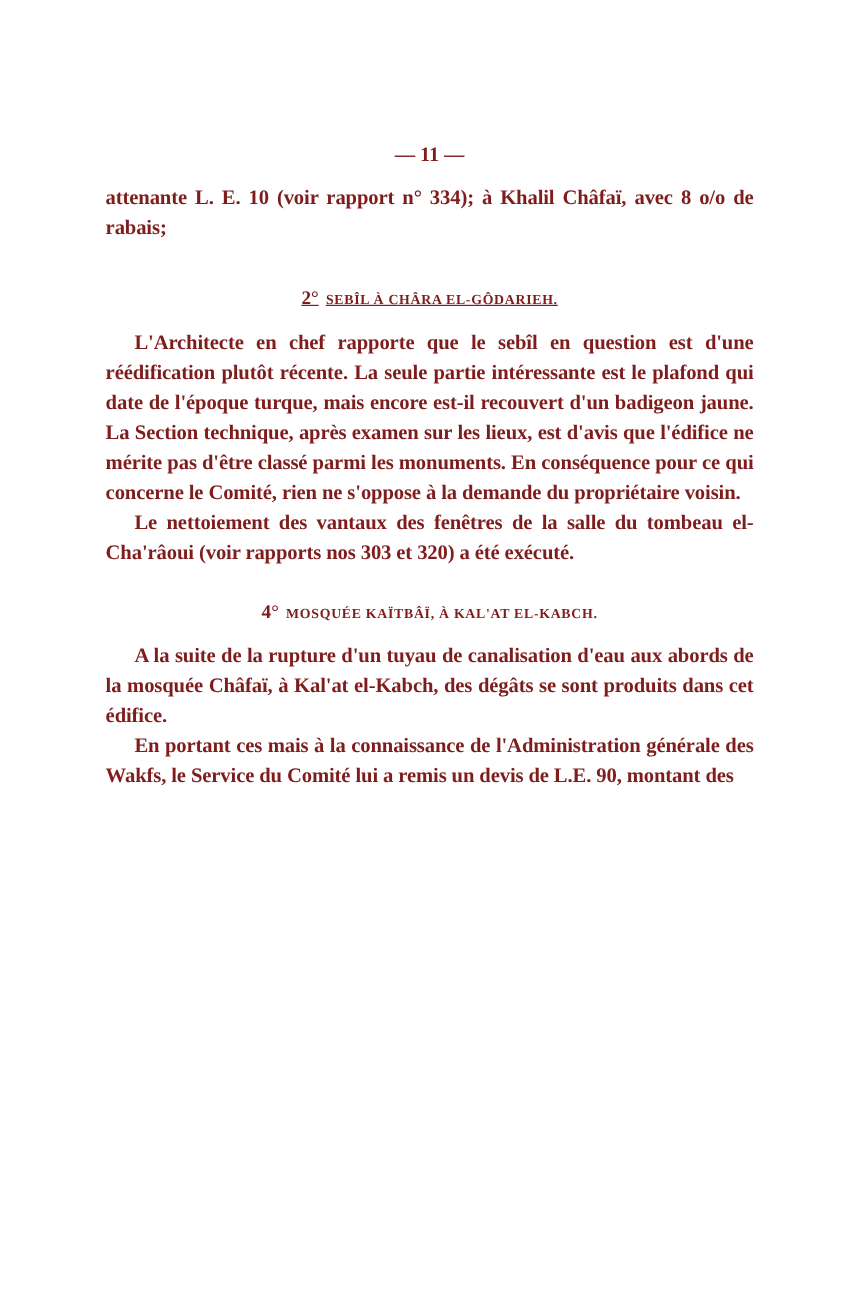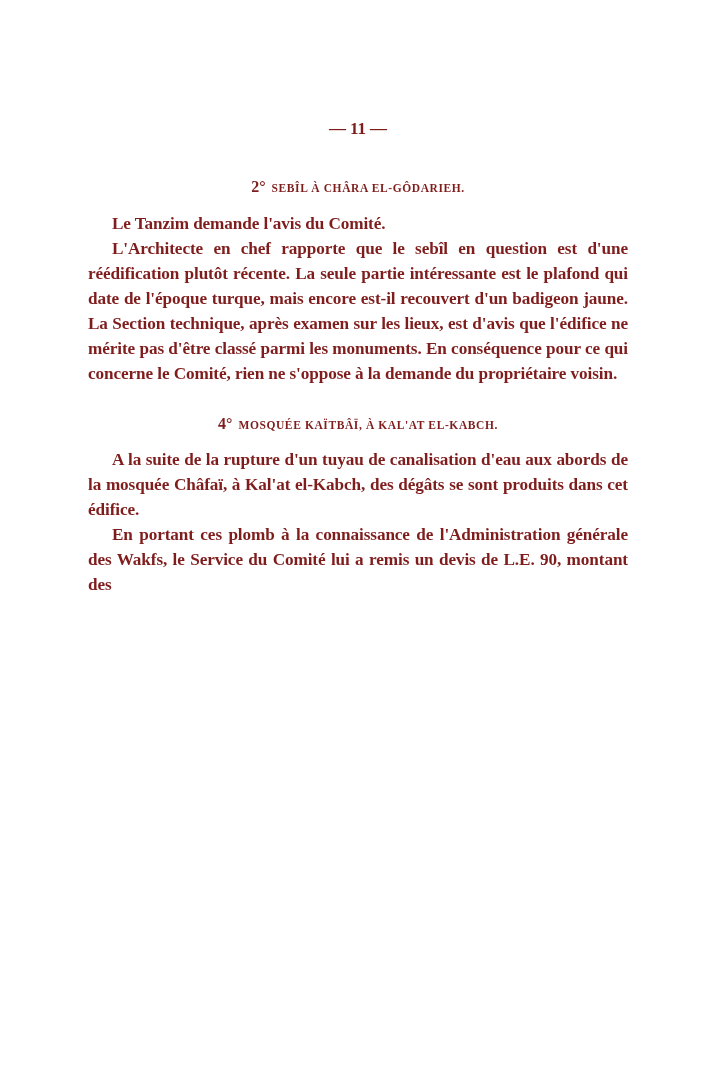--- a/index.html
+++ b/index.html
@@ -11,37 +11,38 @@
     font-weight: bold; letter-spacing: -0.1px; margin-top: 36px;
   }
   .pagenum { text-align: center; font-size: 17px; margin-bottom: 12px; height: 24px; }
   p { margin: 0; text-align: justify; }
   .ind { text-indent: 24px; }
   .heading {
     text-align: center; font-size: 11.5px; letter-spacing: 0.6px;
     text-transform: uppercase; margin: 0;
   }
   .heading .num { font-size: 16px; letter-spacing: 0; margin-right: 6px; }
-  .h2 { margin-top: 34px; margin-bottom: 10px; }
+  .h2 { margin-top: 34px; margin-bottom: 10px; text-decoration: underline; }
   .h3 { margin-top: 25px; margin-bottom: 9px; }
   .h4 { margin-top: 25px; margin-bottom: 9px; }
   .italic { font-style: italic; }
 </style>
 </head>
 <body>
 
 <div class="page">
   <div class="pagenum">— 11 —</div>
 
+  <p><span>attenante L. E. 10 (voir rapport n° 334); à Khalil Châfaï, avec 8 o/o de rabais;</span></p>
 
   <div class="heading h2">
     <span class="num">2°</span><span>Sebîl à châra el-Gôdarieh.</span>
   </div>
-  <p class="ind">Le Tanzim demande l'avis du Comité.</p>
   <p class="ind">L'Architecte en chef rapporte que le sebîl en question est d'une réédification plutôt récente. La seule partie intéressante est le plafond qui date de l'époque turque, mais encore est-il recouvert d'un badigeon jaune. La Section technique, après examen sur les lieux, est d'avis que l'édifice ne mérite pas d'être classé parmi les monuments. En conséquence pour ce qui concerne le Comité, rien ne s'oppose à la demande du propriétaire voisin.</p>
 
+  <p class="ind">Le nettoiement des vantaux des fenêtres de la salle du tombeau el-Cha'râoui (voir rapports nos 303 et 320) a été exécuté.</p>
 
   <div class="heading h4">
     <span class="num">4°</span><span>Mosquée Kaïtbâï, à Kal'at el-Kabch.</span>
   </div>
   <p class="ind">A la suite de la rupture d'un tuyau de canalisation d'eau aux abords de la mosquée Châfaï, à Kal'at el-Kabch, des dégâts se sont produits dans cet édifice.</p>
-  <p class="ind">En portant ces plomb à la connaissance de l'Administration générale des Wakfs, le Service du Comité lui a remis un devis de L.E. 90, montant des</p>
+  <p class="ind">En portant ces mais à la connaissance de l'Administration générale des Wakfs, le Service du Comité lui a remis un devis de L.E. 90, montant des</p>
 </div>
 
 </body></html>

